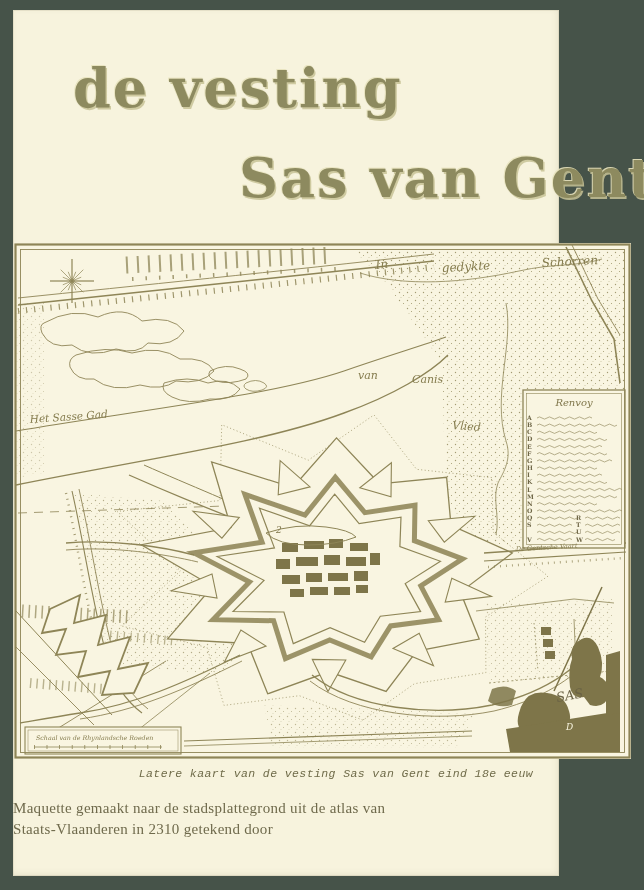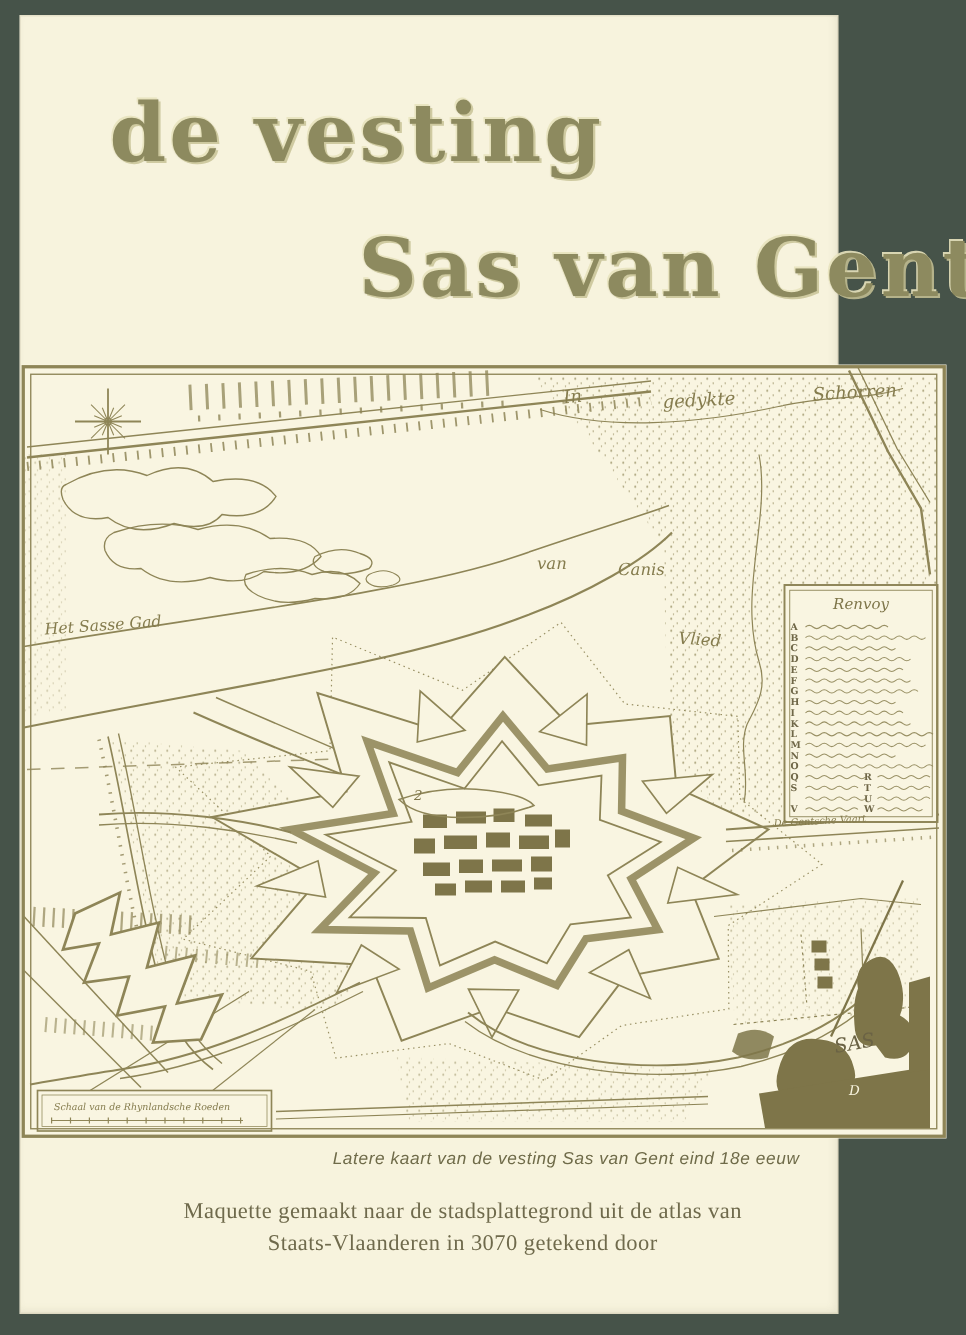--- a/index.html
+++ b/index.html
@@ -13,26 +13,26 @@
     position:absolute;
     font-family:"DejaVu Serif",serif;font-weight:bold;
     color:#8d8a5f;letter-spacing:2px;white-space:nowrap;
     text-shadow:1.5px 1.5px 0 rgba(200,195,150,0.85),-1px -1px 0 rgba(232,227,190,0.9),0 0 1px rgba(120,113,70,0.5);
   }
   .title-1{left:60px;top:46px;font-size:54px;}
   .title-2{left:226px;top:136px;font-size:54px;}
   .map-figure{position:absolute;left:1px;top:233px;width:617px;height:516px;background:#f9f5e1;}
   .caption{
     position:absolute;top:757px;right:26px;
-    font-family:Liberation Sans, sans-serif;font-style:italic;
+    font-family:Liberation Mono, monospace;font-style:italic;
     font-size:11.5px;color:#6f6b49;letter-spacing:0.4px;white-space:nowrap;
   }
   .credits{
-    position:absolute;top:788px;left:0;width:100%;padding-left:45px;box-sizing:border-box;
-    text-align:center;font-family:"Liberation Serif",serif;
+    position:absolute;top:788px;left:0;width:100%;box-sizing:border-box;
+    font-family:"Liberation Serif",serif;
     font-size:15px;line-height:21px;color:#6f6a4c;letter-spacing:0.3px;
   }
   svg text{font-family:"DejaVu Serif",serif;}
   .scriptlbl{font-style:italic;fill:#857c4e;}
 </style>
 </head>
 <body>
 
 <div class="page">
 
@@ -294,16 +294,16 @@
         <rect x="1.5" y="1.5" width="614" height="513" stroke-width="2.2"></rect>
         <rect x="6.5" y="6.5" width="604" height="503" stroke-width="0.9"></rect>
       </g>
     </svg>
   </div>
 
   <div class="caption">Latere kaart van de vesting Sas van Gent eind 18e eeuw</div>
 
   <div class="credits">
     <div>Maquette gemaakt naar de stadsplattegrond uit de atlas van</div>
-    <div>Staats-Vlaanderen in 3070 getekend door</div>
+    <div>Staats-Vlaanderen in 2310 getekend door</div>
   </div>
 
 </div>
 
 </body></html>

